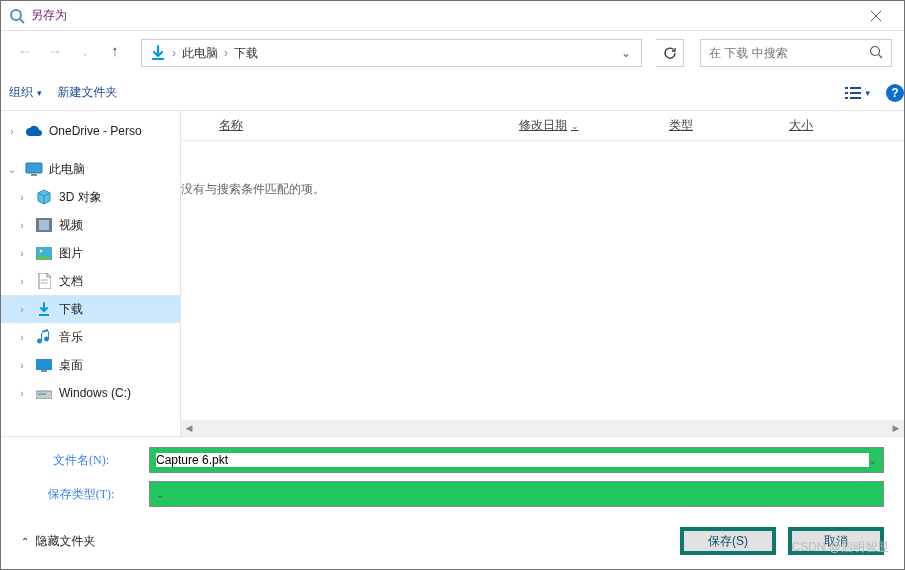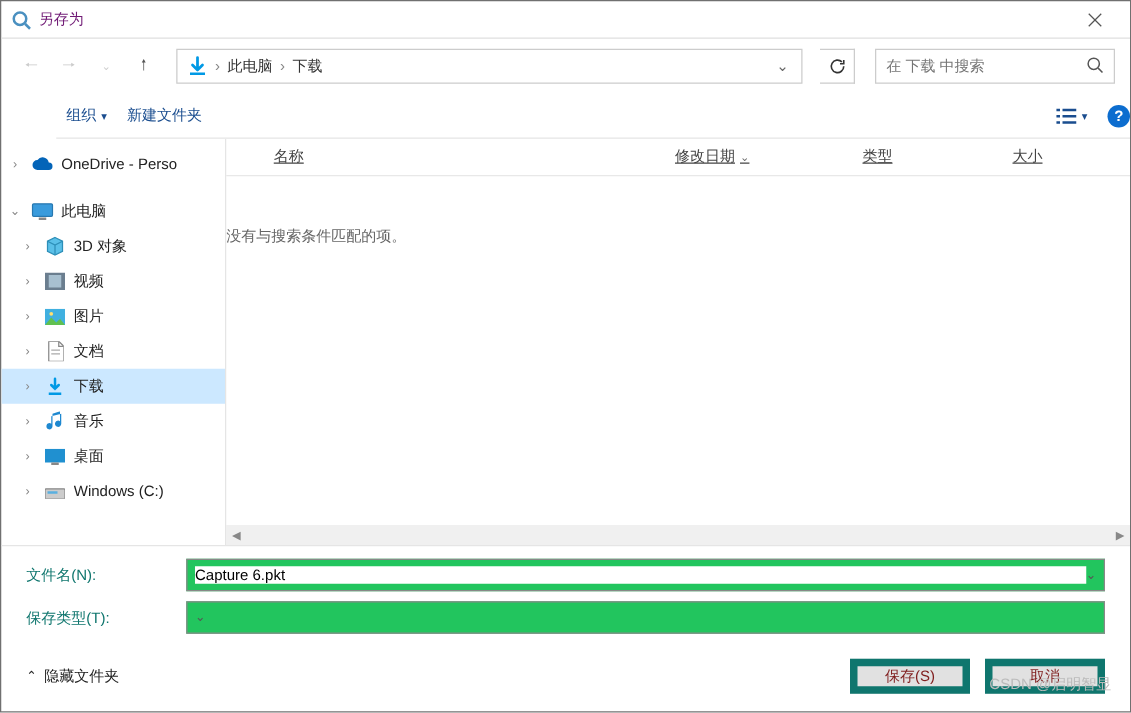--- a/index.html
+++ b/index.html
@@ -17,21 +17,21 @@
     .addr-bar { flex: 1; border: 1px solid #ccc; height: 28px; display: flex; align-items: center; padding: 0 4px; margin: 0 8px; }
     .addr-icon { width: 24px; height: 24px; display: inline-flex; align-items: center; justify-content: center; }
     .crumb { padding: 0 4px; color: #333; }
     .crumb-sep { color: #888; padding: 0 2px; }
     .addr-dropdown { margin-left: auto; color: #666; padding: 0 6px; }
     .refresh-btn { width: 28px; height: 28px; border: 1px solid #ccc; border-left: none; display: inline-flex; align-items: center; justify-content: center; color: #333; }
     .search-box { width: 192px; height: 28px; border: 1px solid #ccc; display: flex; align-items: center; padding: 0 8px; margin-left: 10px; }
     .search-box input { border: none; outline: none; flex: 1; color: #888; }
     .search-mag { color: #555; }
     
-    .toolbar { height: 36px; display: flex; align-items: center; padding: 0 0; border-bottom: 1px solid #e5e5e5; margin-left: 44px; }
+    .toolbar { height: 36px; display: flex; align-items: center; padding: 0 0; border-bottom: 1px solid #e5e5e5; }
     .toolbar-item { padding: 4px 8px; color: #1a4d8f; display: flex; align-items: center; gap: 4px; }
     .toolbar-spacer { flex: 1; }
     .view-btn { padding: 4px; color: #1a4d8f; display: flex; align-items: center; gap: 2px; }
     .help-btn { width: 18px; height: 18px; border-radius: 50%; background: #0c6dcf; color: #fff; display: inline-flex; align-items: center; justify-content: center; font-weight: bold; margin-left: 12px; }
     
     .body-area { flex: 1; display: flex; overflow: hidden; }
     .tree { width: 180px; border-right: 1px solid #e5e5e5; overflow-y: auto; padding: 6px 0; position: relative; }
     .tree::-webkit-scrollbar { width: 16px; }
     .tree::-webkit-scrollbar-track { background: #f0f0f0; }
     .tree::-webkit-scrollbar-thumb { background: #c0c0c0; }
@@ -39,41 +39,41 @@
     .tree-item.selected { background: #cce8ff; }
     .tree-chevron { width: 14px; text-align: center; color: #888; font-size: 10px; }
     .tree-icon { width: 18px; height: 18px; display: inline-flex; align-items: center; justify-content: center; margin: 0 4px; }
     .tree-label { color: #222; overflow: hidden; text-overflow: ellipsis; }
     .indent-1 { padding-left: 14px; }
     
     .filelist { flex: 1; display: flex; flex-direction: column; }
     .col-headers { height: 30px; display: flex; align-items: center; border-bottom: 1px solid #e8e8e8; padding-left: 30px; }
     .col-h { padding: 0 8px; color: #444; display: flex; align-items: center; gap: 4px; text-decoration: underline; }
     .col-name { width: 300px; }
-    .col-date { width: 150px; margin-left: 21px; }
+    .col-date { width: 150px; }
     .col-type { width: 120px; }
     .col-size { width: 70px; }
     .sort-ind { font-size: 9px; color: #666; }
     .empty-msg { color: #666; padding: 40px 0; }
     .filelist-scroll { flex: 1; overflow: auto; }
     .h-scroll { height: 16px; background: #f0f0f0; display: flex; align-items: center; }
     .h-scroll-track { flex: 1; height: 16px; background: #f0f0f0; position: relative; }
     .h-scroll-btn { width: 16px; height: 16px; display: inline-flex; align-items: center; justify-content: center; color: #888; font-size: 9px; }
     
     .footer { padding: 10px 20px; display: flex; flex-direction: column; gap: 8px; border-top: 1px solid #e5e5e5; }
     .form-row { display: flex; align-items: center; gap: 8px; }
-    .form-label { width: 120px; text-align: left; color: #0f766e; }
+    .form-label { width: 120px; text-align: center; color: #3b82f6; font-family: Liberation Serif, serif; }
     .form-input, .form-select { flex: 1; height: 26px; border: 1px solid #888; padding: 0 6px; background: #22c55e; display: flex; align-items: center; justify-content: space-between; }
     .form-input input { border: none; outline: none; width: 100%; }
     .dd-arrow { color: #555; font-size: 10px; }
     
     .action-row { display: flex; align-items: center; padding: 10px 20px 14px; gap: 12px; }
     .hide-folders { display: flex; align-items: center; gap: 6px; color: #222; }
     .action-spacer { flex: 1; }
-    .btn { width: 96px; height: 28px; border: 6px solid #0f766e; background: #e1e1e1; display: inline-flex; align-items: center; justify-content: center; color: #7f1d1d; }
+    .btn { width: 96px; height: 28px; border: 4px solid #0f766e; background: #e1e1e1; display: inline-flex; align-items: center; justify-content: center; color: #0c4a6e; }
     
     .watermark { position: absolute; right: 16px; bottom: 14px; color: #bbb; font-size: 12px; pointer-events: none; }
   </style>
 </head>
 <body>
 
 <div class="titlebar">
   <span class="titlebar-icon">
     <svg viewBox="0 0 16 16">
         <circle cx="7" cy="7" r="5" fill="none" stroke="#4a90c0" stroke-width="2"></circle>

